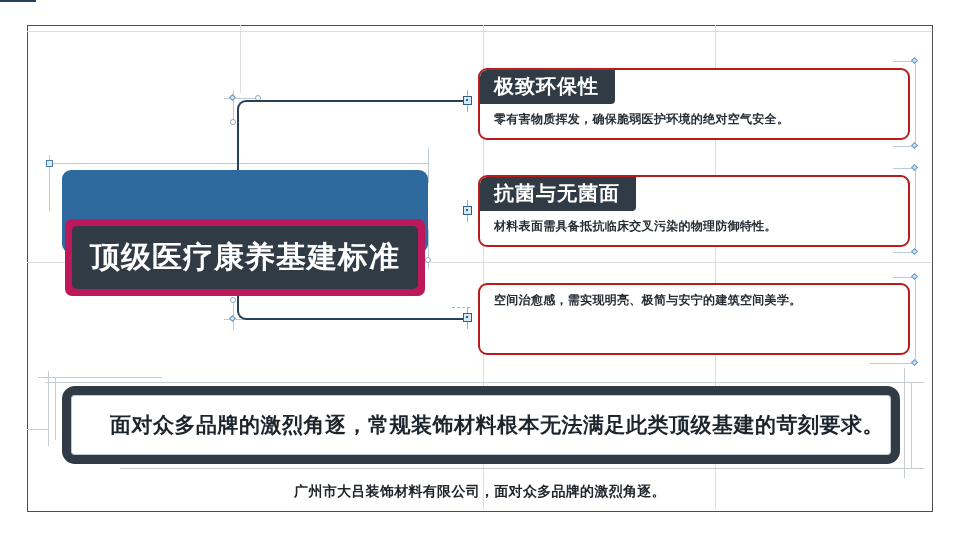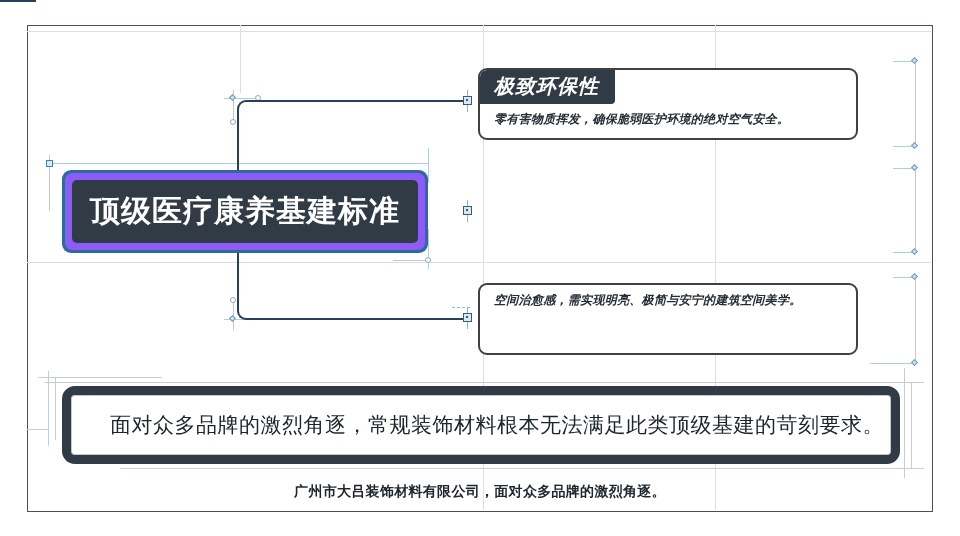--- a/index.html
+++ b/index.html
@@ -8,29 +8,29 @@
   .hline{position:absolute;height:1px;background:#dcdfe2;}
   .vline{position:absolute;width:1px;background:#dcdfe2;}
   .bl-line{background:#b9cbd6;}          
   .gr-line{background:#c6cdd3;}          
   .frame{position:absolute;left:27px;top:25px;width:904px;height:485px;
          border:1.5px solid #4a4f55;background:transparent;}
 
   
   .title-node{position:absolute;left:62px;top:170px;width:366px;height:83px;
               background:#2e6a9e;border-radius:9px;padding:3px;box-sizing:border-box;}
-  .title-node-white{width:100%;height:100%;background:#8b5cf6;border-radius:7px;
-                    padding:7px;box-sizing:border-box;}
+  .title-node-white{width:100%;height:100%;background:#be185d;border-radius:7px;
+                    padding:7px;box-sizing:border-box;margin-top:46px;}
   .title-node-dark{width:100%;height:100%;background:#313b45;border-radius:5px;
                    display:flex;align-items:center;justify-content:center;}
   .title-node-dark span{color:#ffffff;font-size:30px;font-weight:bold;letter-spacing:1px;}
 
   
-  .card{position:absolute;left:478px;width:380px;height:72px;background:#ffffff;
-        border:2px solid #404040;border-radius:9px;box-sizing:border-box;overflow:hidden;font-style:italic;}
+  .card{position:absolute;left:478px;width:432px;height:72px;background:#ffffff;
+        border:2px solid #b91c1c;border-radius:9px;box-sizing:border-box;overflow:hidden;}
   .card-tab{display:inline-block;background:#313b45;color:#ffffff;font-size:20px;
             font-weight:bold;padding:3px 16px 4px 14px;border-bottom-right-radius:4px;
             border-top-left-radius:6px;letter-spacing:1px;}
   .card-body{padding:7px 14px 0 14px;font-size:12px;font-weight:bold;color:#242c34;
              letter-spacing:0.3px;}
 
   
   .conn{position:absolute;border-color:#27415a;}
   .conn-top{left:237px;top:100px;width:227px;height:70px;
             border-top:2px solid #27415a;border-left:2px solid #27415a;
@@ -51,21 +51,21 @@
   .diamond{position:absolute;width:5px;height:5px;background:#cfe3f0;
            border:1px solid #6d9cbf;transform:rotate(45deg);box-sizing:border-box;}
   .sq-handle{position:absolute;width:7px;height:7px;background:#d8e9f4;
              border:1px solid #4a7da8;box-sizing:border-box;}
 
   
   .statement{position:absolute;left:62px;top:386px;width:838px;height:78px;
              background:#ffffff;border:9px solid #313b45;border-radius:13px;
              box-sizing:border-box;display:flex;align-items:center;justify-content:center;
              box-shadow:inset 0 0 0 1px rgba(140,158,170,.55);}
-  .statement span{font-size:21px;font-weight:normal;color:#1c242c;letter-spacing:0.5px;margin-left:32px;}
+  .statement span{font-size:21px;font-weight:bold;color:#1c242c;letter-spacing:0.5px;margin-left:32px;}
 
   
   .footer{position:absolute;left:0;top:483px;width:960px;text-align:center;
           font-size:14px;font-weight:bold;color:#1f262d;letter-spacing:0.3px;}
 </style>
 </head>
 <body>
 
 <div id="canvas">
 
@@ -143,20 +143,24 @@
         <span>顶级医疗康养基建标准</span>
       </div>
     </div>
   </div>
 
   <div class="card" style="top:68px;">
     <div class="card-tab">极致环保性</div>
     <div class="card-body">零有害物质挥发，确保脆弱医护环境的绝对空气安全。</div>
   </div>
 
+  <div class="card" style="top:175px;">
+    <div class="card-tab">抗菌与无菌面</div>
+    <div class="card-body">材料表面需具备抵抗临床交叉污染的物理防御特性。</div>
+  </div>
 
   <div class="card" style="top:283px;">
     <div class="card-body">空间治愈感，需实现明亮、极简与安宁的建筑空间美学。</div>
   </div>
 
   <div class="statement">
     <span>面对众多品牌的激烈角逐，常规装饰材料根本无法满足此类顶级基建的苛刻要求。</span>
   </div>
 
   <div class="footer">广州市大吕装饰材料有限公司，面对众多品牌的激烈角逐。</div>

